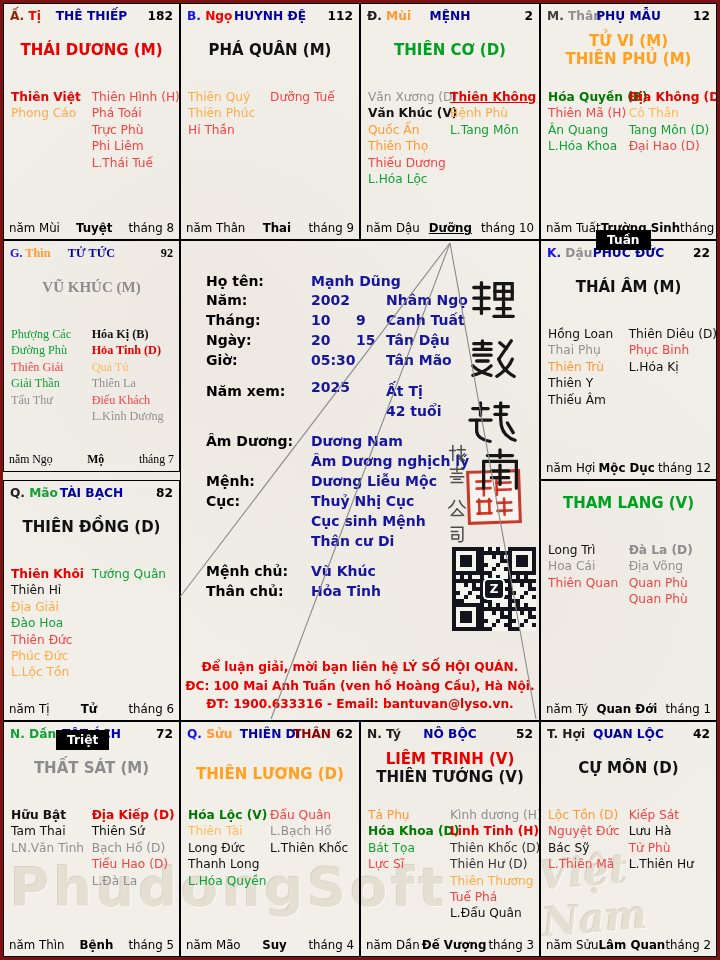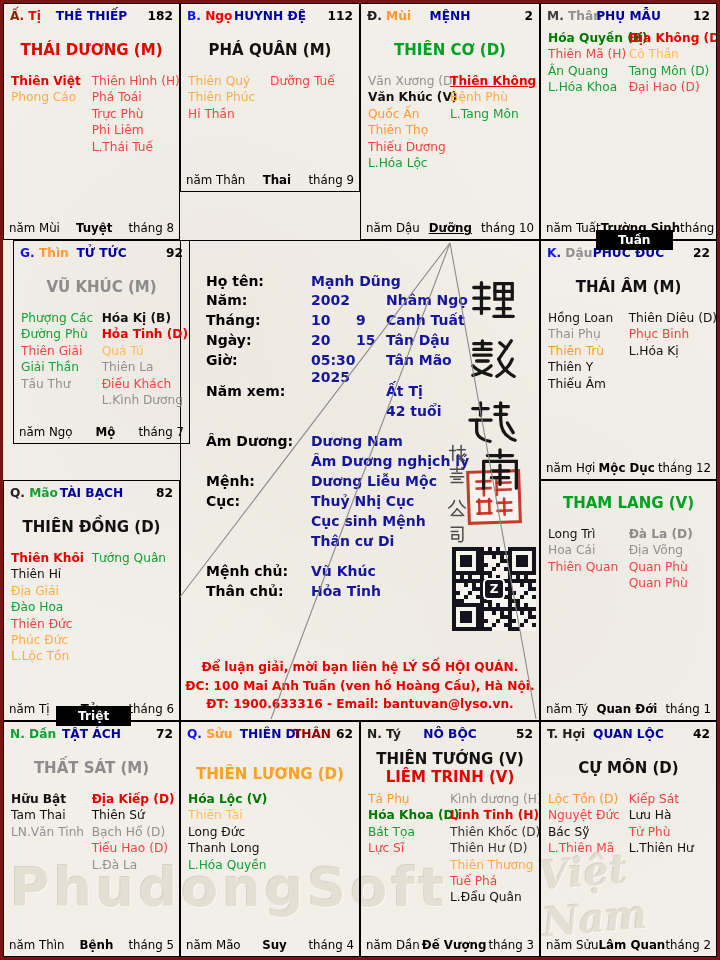--- a/index.html
+++ b/index.html
@@ -11,32 +11,32 @@
   .cell{position:absolute;border:1px solid #000;box-sizing:border-box;z-index:2;overflow:hidden;}
   .center{position:absolute;left:180px;top:240px;width:360px;height:481px;border:1px solid #000;
     box-sizing:border-box;z-index:2;}
   .hdr{position:relative;height:19px;margin:5px 6px 0 6px;font-size:12.2px;font-weight:bold;white-space:nowrap;}
   .hdr .cc{position:absolute;left:0;top:0;}
   .hdr .nm{position:absolute;left:0;right:0;top:0;text-align:center;color:#0000a0;}
   .hdr .rt{position:absolute;right:0;top:0;color:#000;}
   .extra{color:#8b0000;margin-right:5px;}
   .mains{height:43px;display:flex;flex-direction:column;justify-content:center;text-align:center;
     font-weight:bold;font-size:15px;line-height:18px;}
-  .cols{display:flex;margin:2px 0 0 7px;font-size:12.2px;line-height:16.4px;}
+  .cols{display:flex;margin:18px 0 0 7px;font-size:12.2px;line-height:16.4px;}
   .colL{width:48%;}.colR{width:52%;}
   .star{display:block;white-space:nowrap;}
   .b{font-weight:bold;}
   .foot{position:absolute;left:5px;right:5px;bottom:4px;display:flex;justify-content:space-between;
     font-size:11.8px;white-space:nowrap;align-items:baseline;}
   .foot .st{font-weight:bold;}
   .u{text-decoration:underline;}
   .ovl{position:absolute;background:#000;color:#fff;font-weight:bold;font-size:12.2px;text-align:center;
-    line-height:20px;height:20px;z-index:12;padding:0 22px;}
+    line-height:20px;height:20px;z-index:12;padding:0 11px;}
   #tuan{left:596px;top:230px;}
-  #triet{left:56px;top:706px;text-align:center;}
+  #triet{left:56px;top:730px;text-align:center;}
   .lines{position:absolute;left:0;top:0;z-index:6;pointer-events:none;}
   .wm{position:absolute;z-index:1;color:#e4dfd3;pointer-events:none;font-weight:bold;
     text-shadow:1px 1px 0 #faf8f3,-1px -1px 0 #d8d2c5;}
   #wmL{left:10px;top:856px;font-size:54px;letter-spacing:4px;}
   #wmR{left:540px;top:844px;font-size:40px;font-style:italic;transform:rotate(-5deg);
     font-family:"DejaVu Serif","Liberation Serif",serif;}
   .clabel{position:absolute;left:25px;font-size:14px;font-weight:bold;color:#000;white-space:nowrap;}
   .cval{position:absolute;left:130px;font-size:14px;font-weight:bold;color:#15159e;white-space:nowrap;}
   .cval2{left:175px;}
   .ccc{left:205px;}
@@ -345,21 +345,21 @@
       <span class="cval cval2" style="top: 71px;">9</span>
       <span class="cval ccc" style="top: 71px;">Canh Tuất</span>
       <span class="clabel" style="top: 91px;">Ngày:</span>
       <span class="cval" style="top: 91px;">20</span>
       <span class="cval cval2" style="top: 91px;">15</span>
       <span class="cval ccc" style="top: 91px;">Tân Dậu</span>
       <span class="clabel" style="top: 111px;">Giờ:</span>
       <span class="cval" style="top: 111px;">05:30</span>
       <span class="cval ccc" style="top: 111px;">Tân Mão</span>
       <span class="clabel" style="top: 142px;">Năm xem:</span>
-      <span class="cval" style="top: 128px;">2025</span>
+      <span class="cval" style="top: 138px;">2025</span>
       <span class="cval ccc" style="top: 142px;">Ất Tị</span>
       <span class="cval ccc" style="top: 162px;">42 tuổi</span>
       <span class="clabel" style="top: 192px;">Âm Dương:</span>
       <span class="cval" style="top: 192px;">Dương Nam</span>
       <span class="cval" style="top: 212px;">Âm Dương nghịch lý</span>
       <span class="clabel" style="top: 232px;">Mệnh:</span>
       <span class="cval" style="top: 232px;">Dương Liễu Mộc</span>
       <span class="clabel" style="top: 252px;">Cục:</span>
       <span class="cval" style="top: 252px;">Thuỷ Nhị Cục</span>
       <span class="cval" style="top: 272px;">Cục sinh Mệnh</span>
@@ -473,21 +473,21 @@
           <span class="star" style="color: rgb(243, 67, 67);">Phi Liêm</span>
           <span class="star" style="color: rgb(243, 67, 67);">L.Thái Tuế</span>
         </div>
       </div>
       <div class="foot">
         <span>năm Mùi</span>
         <span class="st">Tuyệt</span>
         <span>tháng 8</span>
       </div>
     </div>
-    <div class="cell" style="left: 180px; top: 3px; width: 180px; height: 189px;">
+    <div class="cell" style="left: 180px; top: 3px; width: 180px; height: 237px;">
       <div class="hdr">
         <span class="cc"><span style="color: rgb(20, 20, 230);">B. </span><span style="color: rgb(242, 0, 0);">Ngọ</span></span>
         <span class="nm">HUYNH ĐỆ</span>
         <span class="rt"><span class="num">112</span></span>
       </div>
       <div class="mains">
         <div style="color: rgb(17, 17, 17);">PHÁ QUÂN (M)</div>
       </div>
       <div class="cols">
         <div class="colL">
@@ -534,41 +534,45 @@
         <span class="st u">Dưỡng</span>
         <span>tháng 10</span>
       </div>
     </div>
     <div class="cell" style="left: 540px; top: 3px; width: 177px; height: 237px;">
       <div class="hdr">
         <span class="cc"><span style="color: rgb(64, 64, 64);">M. </span><span style="color: rgb(144, 144, 144);">Thân</span></span>
         <span class="nm">PHỤ MẪU</span>
         <span class="rt"><span class="num">12</span></span>
       </div>
+      <div class="mains">
+        <div style="color: rgb(255, 160, 32);">TỬ VI (M)</div>
+        <div style="color: rgb(255, 160, 32);">THIÊN PHỦ (M)</div>
+      </div>
       <div class="cols">
         <div class="colL">
           <span class="star b" style="color: rgb(0, 119, 0);">Hóa Quyền (B)</span>
           <span class="star" style="color: rgb(243, 67, 67);">Thiên Mã (H)</span>
           <span class="star" style="color: rgb(18, 160, 53);">Ân Quang</span>
           <span class="star" style="color: rgb(18, 160, 53);">L.Hóa Khoa</span>
         </div>
         <div class="colR">
           <span class="star b" style="color: rgb(230, 0, 0);">Địa Không (D)</span>
           <span class="star" style="color: rgb(255, 187, 85);">Cô Thần</span>
           <span class="star" style="color: rgb(18, 160, 53);">Tang Môn (D)</span>
           <span class="star" style="color: rgb(243, 67, 67);">Đại Hao (D)</span>
         </div>
       </div>
       <div class="foot">
         <span>năm Tuất</span>
         <span class="st">Trường Sinh</span>
         <span>tháng 11</span>
       </div>
     </div>
-    <div class="cell" style="left: 13px; top: 240px; width: 177px; height: 204px;">
+    <div class="cell" style="left: 3px; top: 240px; width: 177px; height: 232px; font-family: Liberation Serif, serif;">
       <div class="hdr">
         <span class="cc"><span style="color: rgb(20, 20, 230);">G. </span><span style="color: rgb(255, 153, 51);">Thìn</span></span>
         <span class="nm">TỬ TỨC</span>
         <span class="rt"><span class="num">92</span></span>
       </div>
       <div class="mains">
         <div style="color: rgb(140, 140, 140);">VŨ KHÚC (M)</div>
       </div>
       <div class="cols">
         <div class="colL">
@@ -713,36 +717,41 @@
         <div style="color: rgb(255, 160, 32); margin-top: 12px;">THIÊN LƯƠNG (D)</div>
       </div>
       <div class="cols">
         <div class="colL">
           <span class="star b" style="color: rgb(0, 119, 0);">Hóa Lộc (V)</span>
           <span class="star" style="color: rgb(255, 187, 85);">Thiên Tài</span>
           <span class="star" style="color: rgb(17, 17, 17);">Long Đức</span>
           <span class="star" style="color: rgb(17, 17, 17);">Thanh Long</span>
           <span class="star" style="color: rgb(18, 160, 53);">L.Hóa Quyền</span>
         </div>
+        <div class="colR">
+          <span class="star" style="color: rgb(243, 67, 67);">Đẩu Quân</span>
+          <span class="star" style="color: rgb(144, 144, 144);">L.Bạch Hổ</span>
+          <span class="star" style="color: rgb(17, 17, 17);">L.Thiên Khốc</span>
+        </div>
       </div>
       <div class="foot">
         <span>năm Mão</span>
         <span class="st">Suy</span>
         <span>tháng 4</span>
       </div>
     </div>
     <div class="cell" style="left: 360px; top: 721px; width: 180px; height: 236px;">
       <div class="hdr">
         <span class="cc"><span style="color: rgb(32, 32, 32);">N. </span><span style="color: rgb(32, 32, 32);">Tý</span></span>
         <span class="nm">NÔ BỘC</span>
         <span class="rt"><span class="num">52</span></span>
       </div>
       <div class="mains">
+        <div style="color: rgb(230, 0, 0);">LIÊM TRINH (V)</div>
         <div style="color: rgb(17, 17, 17);">THIÊN TƯỚNG (V)</div>
-        <div style="color: rgb(230, 0, 0);">LIÊM TRINH (V)</div>
       </div>
       <div class="cols">
         <div class="colL">
           <span class="star" style="color: rgb(255, 153, 51);">Tả Phụ</span>
           <span class="star b" style="color: rgb(0, 119, 0);">Hóa Khoa (D)</span>
           <span class="star" style="color: rgb(18, 160, 53);">Bát Tọa</span>
           <span class="star" style="color: rgb(243, 67, 67);">Lực Sĩ</span>
         </div>
         <div class="colR">
           <span class="star" style="color: rgb(144, 144, 144);">Kình dương (H)</span>

